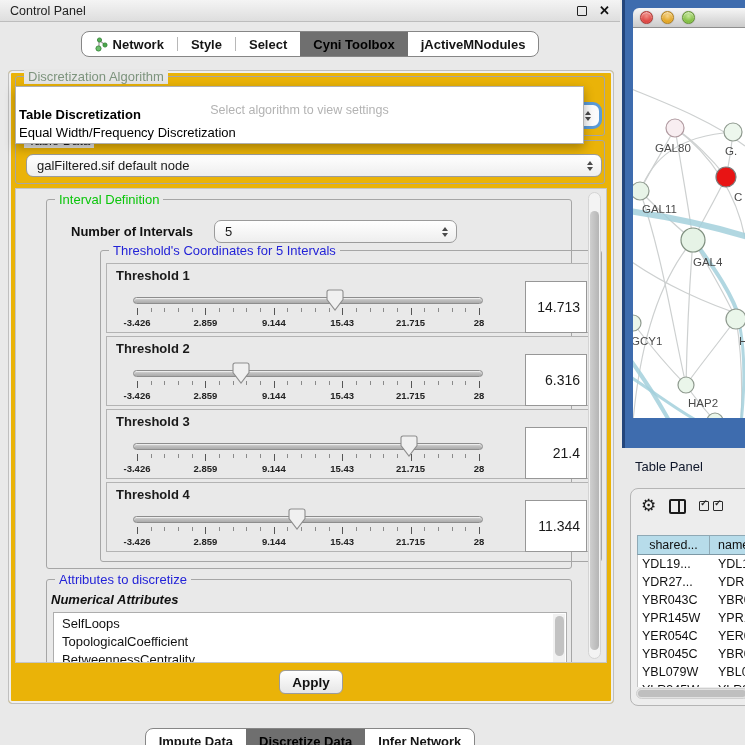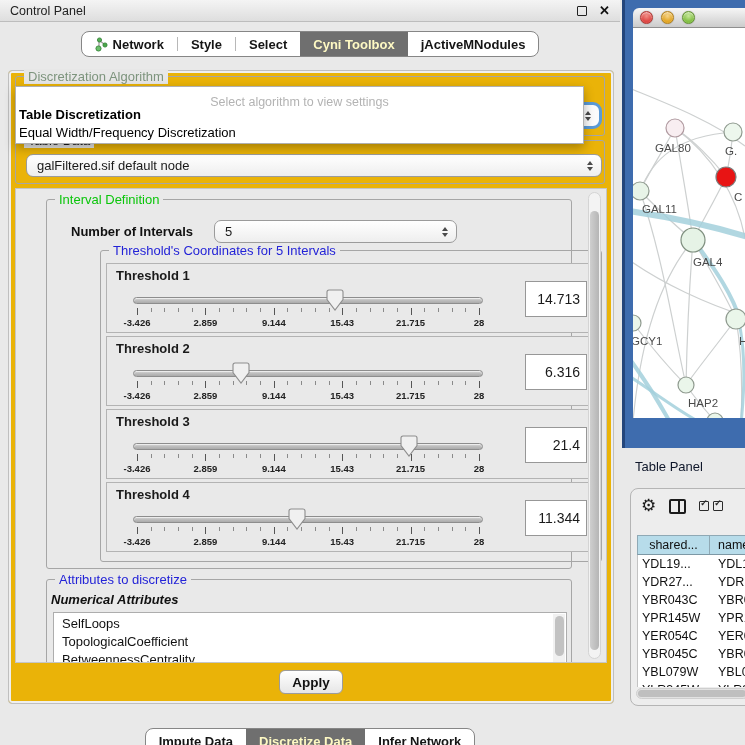--- a/index.html
+++ b/index.html
@@ -15,21 +15,21 @@
   .cp-title { font-size:12.5px; color:#222; }
   .cp-icons { margin-left:auto; display:flex; align-items:center; gap:12px; }
   .float-icon { width:10px; height:10px; border:1.6px solid #222; border-radius:1px; display:inline-block; }
   .close-icon { font-size:13px; font-weight:900; color:#111; line-height:10px; cursor:default; }
 
   .tabbar { position:absolute; top:31px; left:0; width:100%; display:flex; justify-content:center; }
   .tabset { display:inline-flex; align-items:stretch; background:#fff; border:1.5px solid #868686;
     border-radius:8px; overflow:hidden; height:26px; }
   .tab { display:flex; align-items:center; gap:5px; padding:0 13px; font-size:13px; font-weight:700;
     color:#151515; white-space:nowrap; }
-  .tab.selected { background:#6f6f6f; color:#fef9c3; }
+  .tab.selected { background:#6f6f6f; color:#000000; }
   .tabsep { width:1px; background:#b8b8b8; margin:5px 0; }
 
   .outer-panel { position:absolute; left:8px; top:70px; width:606px; height:634px;
     background:#eab308; border:1px solid #bfbfbf; border-radius:4px;
     box-shadow:inset 0 0 0 2px #efefef; }
 
   .group { position:relative; border:1px solid #a6a6a6; border-radius:3px; }
   .group-title { position:absolute; top:-8px; left:8px; padding:0 4px; font-size:13px;
     background:#e7e7e7; white-space:nowrap; }
   .group-title.green { color:#0ac50a; background:#e9e9e9; }
@@ -46,21 +46,21 @@
   .td-combo { position:absolute; left:10px; top:13px; width:576px; }
   .spinner { position:absolute; right:8px; top:50%; transform:translateY(-50%); display:flex;
     flex-direction:column; align-items:center; gap:2px; }
   .spin-up { width:0; height:0; border-left:3.5px solid transparent; border-right:3.5px solid transparent;
     border-bottom:4.5px solid #4a4a4a; }
   .spin-down { width:0; height:0; border-left:3.5px solid transparent; border-right:3.5px solid transparent;
     border-top:4.5px solid #4a4a4a; }
 
   .popup { position:absolute; left:6px; top:15px; width:569px; height:58px; background:#fff;
     border:1px solid #b0b0b0; box-shadow:0 4px 10px rgba(0,0,0,.3); z-index:6; }
-  .popup-hint { text-align:center; color:#b3b3b3; font-size:12.5px; padding-top:8px; height:19px; }
+  .popup-hint { text-align:center; color:#b3b3b3; font-size:12.5px; padding-top:16px; height:19px; }
   .popup-opt { font-size:13px; padding:1px 3px; height:18px; color:#000; }
   .popup-opt.bold { font-weight:700; }
 
   .scrollpanel { position:absolute; left:6px; top:117px; width:592px; height:475px;
     background:#e9e9e9; border:1px solid #c6c6c6; overflow:hidden; }
   .interval-group { position:absolute; left:30px; top:10px; width:526px; height:370px; }
   .bold-label { font-weight:700; font-size:13px; color:#111; }
   .num-label { position:absolute; left:24px; top:24px; }
   .num-combo { position:absolute; left:167px; top:20px; width:243px; }
   .thr-group { position:absolute; left:12px; top:50px; width:502px; height:312px;margin-left:41px; }
@@ -72,21 +72,21 @@
   .track { position:absolute; left:0; right:0; top:5px; height:7px; border-radius:4px;
     background:linear-gradient(#cfcfcf,#ababab); border:1px solid #8d8d8d;
     box-shadow:inset 0 1px 1px rgba(255,255,255,.7); }
   .sl-thumb { position:absolute; top:-3px; width:18px; height:22px; transform:translateX(-9px); }
   .ticks { position:absolute; left:4px; right:4px; top:16px; height:8px; }
   .tick { position:absolute; top:0; width:1px; height:4px; background:#8a8a8a; }
   .tick.major { height:7px; background:#555; }
   .tick-labels { position:absolute; left:4px; right:4px; top:25px; height:12px; }
   .tick-labels span { position:absolute; transform:translateX(-50%); font-size:9.5px; font-weight:700;
     color:#222; white-space:nowrap; }
-  .th-value { position:absolute; right:8px; top:17px; width:62px; height:36px; background:#fff;
+  .th-value { position:absolute; right:8px; top:17px; width:62px; height:52px; background:#fff;
     border:1px solid #979797; font-size:14px; display:flex; align-items:center;
     justify-content:flex-end; padding-right:6px; }
 
   .attr-group { position:absolute; left:30px; top:390px; width:526px; height:120px; }
   .attr-label { position:absolute; left:4px; top:12px;font-style:italic; }
   .attr-list { position:absolute; left:6px; top:32px; width:514px; height:78px; background:#fff;
     border:1px solid #adadad; overflow:hidden; }
   .list-inner { padding:2px 0 0 8px; }
   .list-item { font-size:13px; height:18px; line-height:18px; color:#111; }
   .list-scroll { position:absolute; right:1px; top:1px; bottom:1px; width:12px; background:#f1f1f1; }

